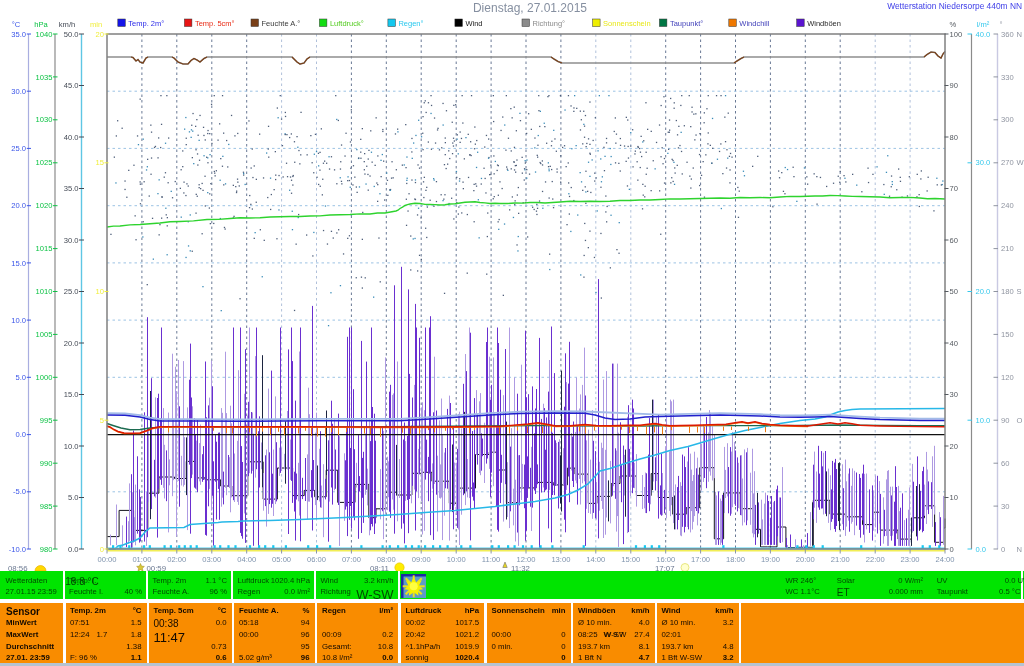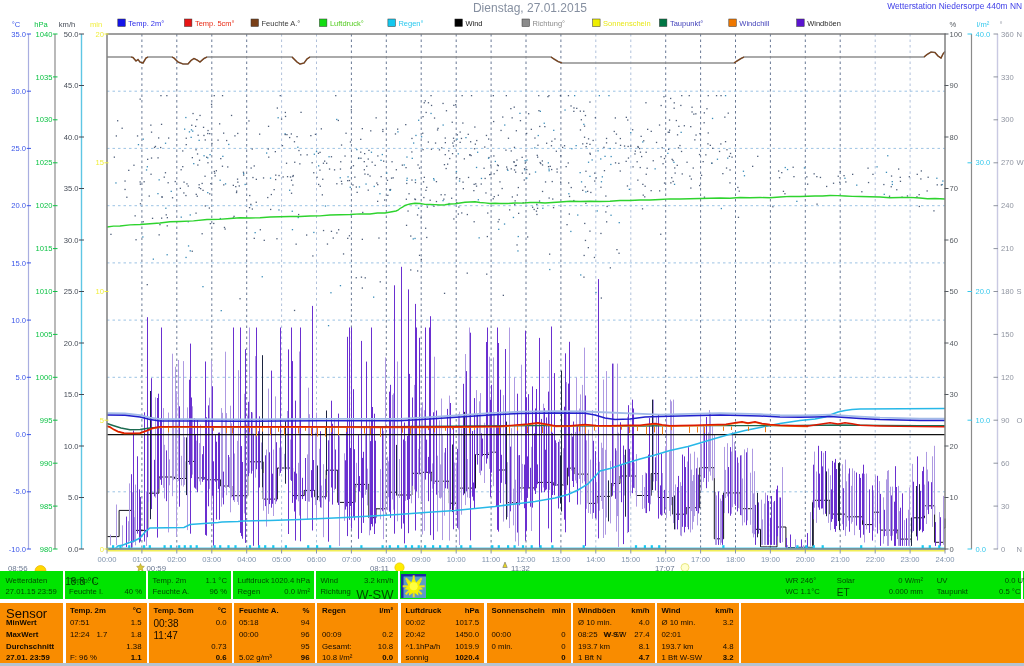--- a/index.html
+++ b/index.html
@@ -1954,39 +1954,39 @@
 <div style="position:absolute;left:63px;top:602.5px;width:2.5px;height:60.5px;background:#ffffff"></div>
 <div style="position:absolute;left:146.5px;top:602.5px;width:2.5px;height:60.5px;background:#ffffff"></div>
 <div style="position:absolute;left:231.5px;top:602.5px;width:2.5px;height:60.5px;background:#ffffff"></div>
 <div style="position:absolute;left:314.5px;top:602.5px;width:2.5px;height:60.5px;background:#ffffff"></div>
 <div style="position:absolute;left:398px;top:602.5px;width:2.5px;height:60.5px;background:#ffffff"></div>
 <div style="position:absolute;left:484px;top:602.5px;width:2.5px;height:60.5px;background:#ffffff"></div>
 <div style="position:absolute;left:570.5px;top:602.5px;width:2.5px;height:60.5px;background:#ffffff"></div>
 <div style="position:absolute;left:654.5px;top:602.5px;width:2.5px;height:60.5px;background:#ffffff"></div>
 <div style="position:absolute;left:738.5px;top:602.5px;width:2.5px;height:60.5px;background:#ffffff"></div>
 <div style="position:absolute;left:0;top:663px;width:1024px;height:3px;background:#b5c3d2"></div>
-<div style="position:absolute;left:6px;top:605.5px;font-size:13px;color:#140a00;font-weight:normal;white-space:nowrap">Sensor</div>
+<div style="position:absolute;left:6px;top:605.5px;font-size:10px;color:#140a00;font-weight:bold;white-space:nowrap">Sensor</div>
 <div style="position:absolute;left:6px;top:617.5px;font-size:7.8px;color:#140a00;font-weight:bold;white-space:nowrap">MinWert</div>
 <div style="position:absolute;left:6px;top:629.5px;font-size:7.8px;color:#140a00;font-weight:bold;white-space:nowrap">MaxWert</div>
 <div style="position:absolute;left:6px;top:641.5px;font-size:7.8px;color:#140a00;font-weight:bold;white-space:nowrap">Durchschnitt</div>
 <div style="position:absolute;left:6px;top:653.2px;font-size:7.8px;color:#140a00;font-weight:bold;white-space:nowrap">27.01. 23:59</div>
 <div style="position:absolute;left:70px;top:605.5px;font-size:7.8px;color:#140a00;font-weight:bold;white-space:nowrap">Temp. 2m</div>
 <div style="position:absolute;left:11.5px;width:130px;text-align:right;top:605.5px;font-size:7.8px;color:#140a00;font-weight:bold;white-space:nowrap">°C</div>
 <div style="position:absolute;left:70px;top:617.5px;font-size:7.8px;color:#140a00;white-space:nowrap">07:51</div>
 <div style="position:absolute;left:11.5px;width:130px;text-align:right;top:617.5px;font-size:7.8px;color:#140a00;white-space:nowrap">1.5</div>
 <div style="position:absolute;left:70px;top:629.5px;font-size:7.8px;color:#140a00;white-space:nowrap">12:24</div>
 <div style="position:absolute;left:11.5px;width:130px;text-align:right;top:629.5px;font-size:7.8px;color:#140a00;white-space:nowrap">1.8</div>
 <div style="position:absolute;left:11.5px;width:130px;text-align:right;top:641.5px;font-size:7.8px;color:#140a00;white-space:nowrap">1.38</div>
 <div style="position:absolute;left:70px;top:653.2px;font-size:7.8px;color:#140a00;white-space:nowrap">F: 96 %</div>
 <div style="position:absolute;left:11.5px;width:130px;text-align:right;top:653.2px;font-size:7.8px;color:#140a00;font-weight:bold;white-space:nowrap">1.1</div>
 <div style="position:absolute;left:153.5px;top:605.5px;font-size:7.8px;color:#140a00;font-weight:bold;white-space:nowrap">Temp. 5cm</div>
 <div style="position:absolute;left:96.5px;width:130px;text-align:right;top:605.5px;font-size:7.8px;color:#140a00;font-weight:bold;white-space:nowrap">°C</div>
 <div style="position:absolute;left:153.5px;top:617.5px;font-size:10px;color:#140a00;white-space:nowrap">00:38</div>
 <div style="position:absolute;left:96.5px;width:130px;text-align:right;top:617.5px;font-size:7.8px;color:#140a00;white-space:nowrap">0.0</div>
-<div style="position:absolute;left:153.5px;top:629.5px;font-size:10px;color:#140a00;white-space:nowrap">11:47</div>
+<div style="position:absolute;left:153.5px;top:629.5px;font-size:13px;color:#140a00;white-space:nowrap">11:47</div>
 <div style="position:absolute;left:96.5px;width:130px;text-align:left;top:629.5px;font-size:7.8px;color:#140a00;white-space:nowrap">1.7</div>
 <div style="position:absolute;left:96.5px;width:130px;text-align:right;top:641.5px;font-size:7.8px;color:#140a00;white-space:nowrap">0.73</div>
 <div style="position:absolute;left:96.5px;width:130px;text-align:right;top:653.2px;font-size:7.8px;color:#140a00;font-weight:bold;white-space:nowrap">0.6</div>
 <div style="position:absolute;left:239px;top:605.5px;font-size:7.8px;color:#140a00;font-weight:bold;white-space:nowrap">Feuchte A.</div>
 <div style="position:absolute;left:179.5px;width:130px;text-align:right;top:605.5px;font-size:7.8px;color:#140a00;font-weight:bold;white-space:nowrap">%</div>
 <div style="position:absolute;left:239px;top:617.5px;font-size:7.8px;color:#140a00;white-space:nowrap">05:18</div>
 <div style="position:absolute;left:179.5px;width:130px;text-align:right;top:617.5px;font-size:7.8px;color:#140a00;white-space:nowrap">94</div>
 <div style="position:absolute;left:239px;top:629.5px;font-size:7.8px;color:#140a00;white-space:nowrap">00:00</div>
 <div style="position:absolute;left:179.5px;width:130px;text-align:right;top:629.5px;font-size:7.8px;color:#140a00;white-space:nowrap">96</div>
 <div style="position:absolute;left:179.5px;width:130px;text-align:right;top:641.5px;font-size:7.8px;color:#140a00;white-space:nowrap">95</div>
@@ -1998,21 +1998,21 @@
 <div style="position:absolute;left:263px;width:130px;text-align:right;top:629.5px;font-size:7.8px;color:#140a00;white-space:nowrap">0.2</div>
 <div style="position:absolute;left:322px;top:641.5px;font-size:7.8px;color:#140a00;white-space:nowrap">Gesamt:</div>
 <div style="position:absolute;left:263px;width:130px;text-align:right;top:641.5px;font-size:7.8px;color:#140a00;white-space:nowrap">10.8</div>
 <div style="position:absolute;left:322px;top:653.2px;font-size:7.8px;color:#140a00;white-space:nowrap">10.8 l/m²</div>
 <div style="position:absolute;left:263px;width:130px;text-align:right;top:653.2px;font-size:7.8px;color:#140a00;font-weight:bold;white-space:nowrap">0.0</div>
 <div style="position:absolute;left:405.5px;top:605.5px;font-size:7.8px;color:#140a00;font-weight:bold;white-space:nowrap">Luftdruck</div>
 <div style="position:absolute;left:349px;width:130px;text-align:right;top:605.5px;font-size:7.8px;color:#140a00;font-weight:bold;white-space:nowrap">hPa</div>
 <div style="position:absolute;left:405.5px;top:617.5px;font-size:7.8px;color:#140a00;white-space:nowrap">00:02</div>
 <div style="position:absolute;left:349px;width:130px;text-align:right;top:617.5px;font-size:7.8px;color:#140a00;white-space:nowrap">1017.5</div>
 <div style="position:absolute;left:405.5px;top:629.5px;font-size:7.8px;color:#140a00;white-space:nowrap">20:42</div>
-<div style="position:absolute;left:349px;width:130px;text-align:right;top:629.5px;font-size:7.8px;color:#140a00;white-space:nowrap">1450.0</div>
+<div style="position:absolute;left:349px;width:130px;text-align:right;top:629.5px;font-size:7.8px;color:#140a00;white-space:nowrap">1021.2</div>
 <div style="position:absolute;left:405.5px;top:641.5px;font-size:7.8px;color:#140a00;white-space:nowrap">^1.1hPa/h</div>
 <div style="position:absolute;left:349px;width:130px;text-align:right;top:641.5px;font-size:7.8px;color:#140a00;white-space:nowrap">1019.9</div>
 <div style="position:absolute;left:405.5px;top:653.2px;font-size:7.8px;color:#140a00;white-space:nowrap">sonnig</div>
 <div style="position:absolute;left:349px;width:130px;text-align:right;top:653.2px;font-size:7.8px;color:#140a00;font-weight:bold;white-space:nowrap">1020.4</div>
 <div style="position:absolute;left:491.5px;top:605.5px;font-size:7.8px;color:#140a00;font-weight:bold;white-space:nowrap">Sonnenschein</div>
 <div style="position:absolute;left:435.5px;width:130px;text-align:right;top:605.5px;font-size:7.8px;color:#140a00;font-weight:bold;white-space:nowrap">min</div>
 <div style="position:absolute;left:491.5px;top:629.5px;font-size:7.8px;color:#140a00;white-space:nowrap">00:00</div>
 <div style="position:absolute;left:435.5px;width:130px;text-align:right;top:629.5px;font-size:7.8px;color:#140a00;white-space:nowrap">0</div>
 <div style="position:absolute;left:491.5px;top:641.5px;font-size:7.8px;color:#140a00;white-space:nowrap">0 min.</div>
 <div style="position:absolute;left:435.5px;width:130px;text-align:right;top:641.5px;font-size:7.8px;color:#140a00;white-space:nowrap">0</div>

